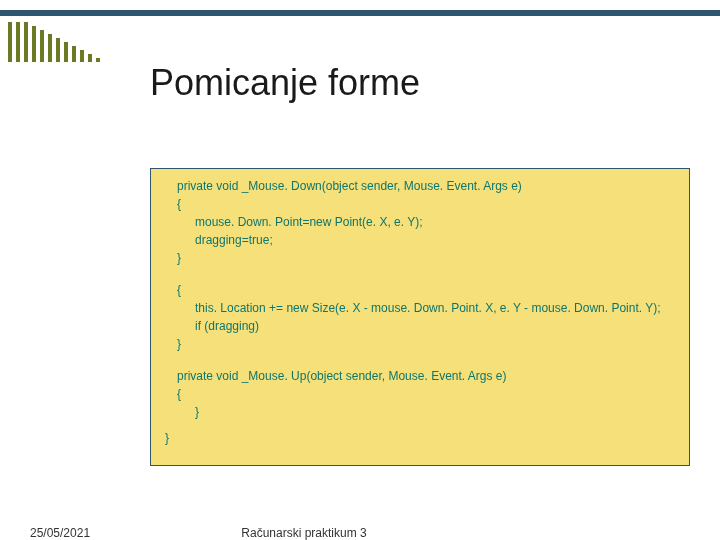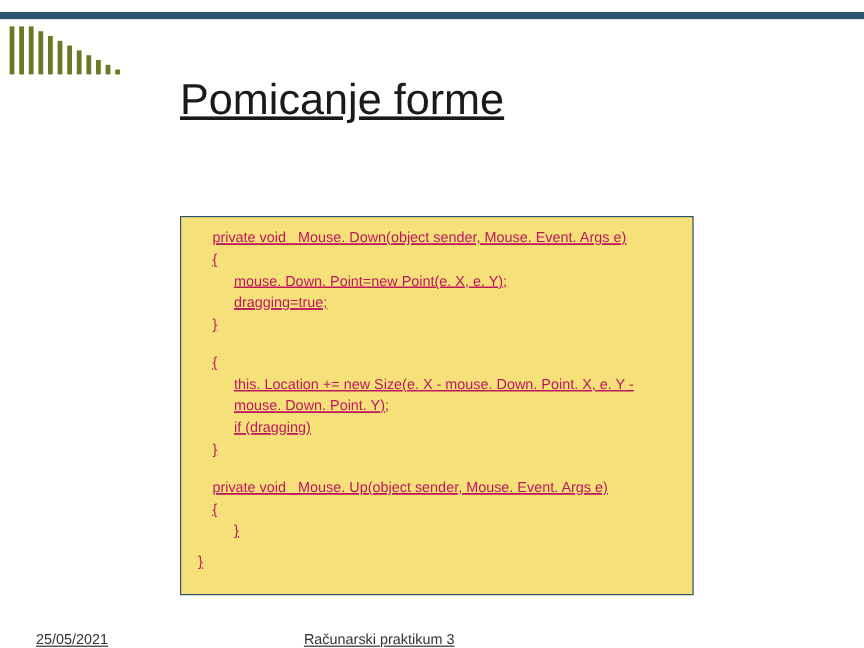--- a/index.html
+++ b/index.html
@@ -1,15 +1,15 @@
 <!DOCTYPE html>
 <html><head>
 <meta charset="utf-8">
 <style>
-  * { box-sizing: border-box; margin: 0; padding: 0; text-decoration: underline; }
+  * { box-sizing: border-box; margin: 0; padding: 0; }
   html, body { width: 720px; height: 540px; font-family: Arial, sans-serif; background: #fff; }
 
   .slide {
     width: 720px;
     height: 540px;
     position: relative;
     background: #fff;
     overflow: hidden;
   }
 
@@ -40,48 +40,48 @@
     position: absolute;
     top: 62px;
     left: 150px;
     font-size: 36px;
     font-weight: 400;
     color: #1a1a1a;
   }
 
   .codebox {
     position: absolute;
-    top: 180px;
+    top: 168px;
     left: 150px;
-    width: 428px;
+    width: 540px;
     background: #f5e07a;
     border: 1.5px solid #2e5570;
     padding: 8px 10px 8px 10px;
     font-size: 12px;
     line-height: 1.5;
-    color: #be185d;
+    color: #0f766e;
     font-family: Arial, sans-serif;
   }
   .codebox .blk { margin-bottom: 14px; }
   .codebox .blk:last-child { margin-bottom: 10px; }
   .ind0 { padding-left: 16px; }
   .ind1 { padding-left: 34px; }
   .ind2 { padding-left: 50px; }
   .closebrace { padding-left: 4px; margin-top: 8px; }
 
   .footer {
     position: absolute;
     bottom: 14px;
     left: 0;
     width: 720px;
     font-size: 12px;
     color: #333;
   }
   .footer .date { position: absolute; left: 30px; }
-  .footer .course { position: absolute; left: 16px; width: 600px; text-align: center; }
+  .footer .course { position: absolute; left: 4px; width: 600px; text-align: center; }
   .footer .page { position: absolute; right: 30px; margin-top: 28px; }
 </style>
 </head>
 <body>
 
 <div class="slide">
 
   <div class="top-rule"></div>
 
   <div class="bars" id="bars">

